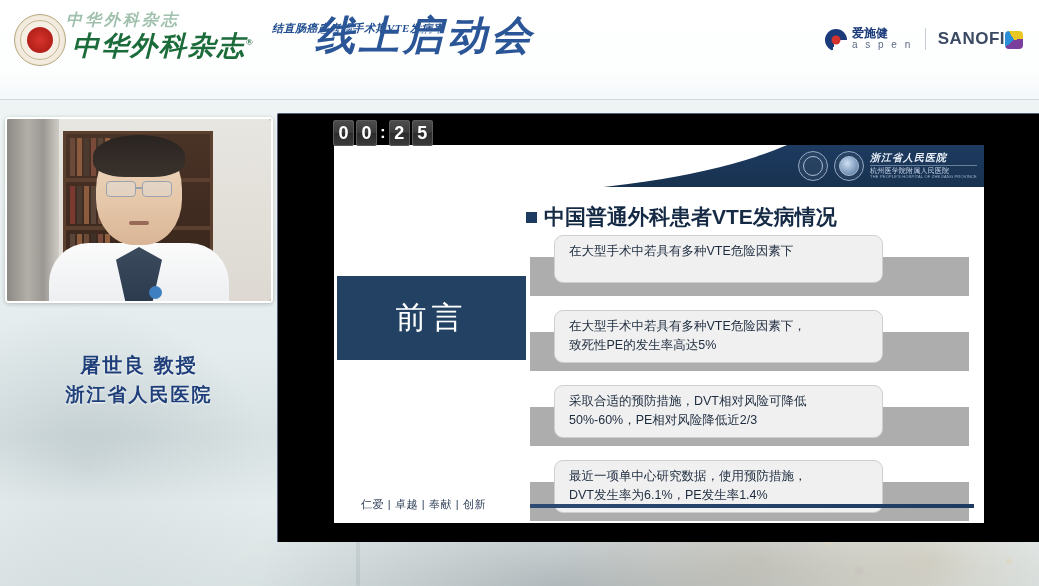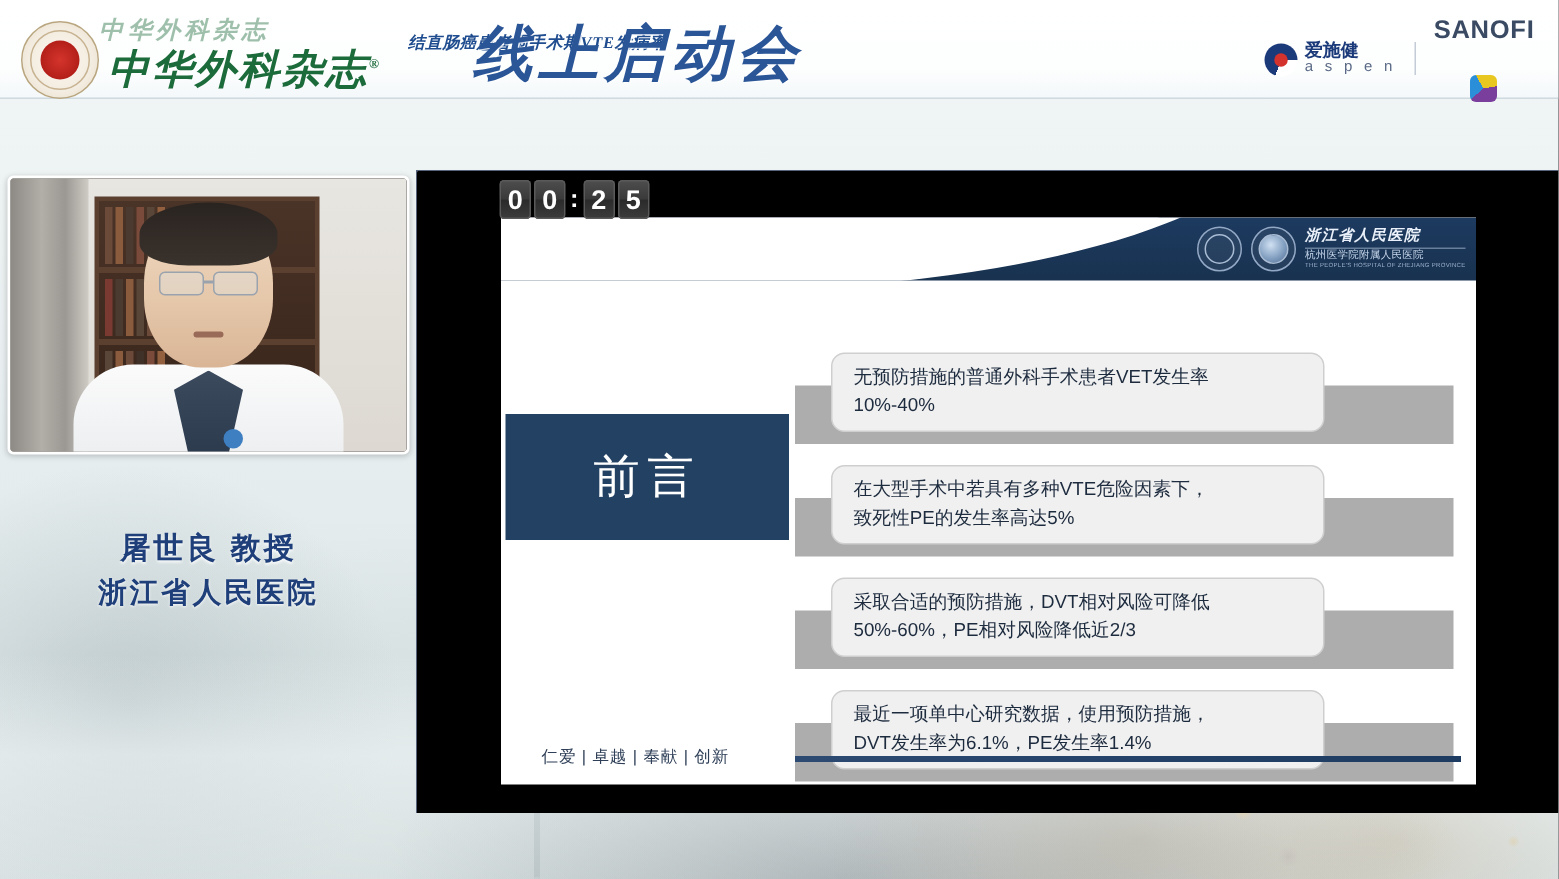--- a/index.html
+++ b/index.html
@@ -35,21 +35,21 @@
       radial-gradient(circle 9px at 90px 75px, rgba(235,215,170,.55), transparent 70%),
       radial-gradient(circle 6px at 140px 30px, rgba(220,195,145,.6), transparent 70%),
       radial-gradient(circle 11px at 195px 65px, rgba(215,190,150,.5), transparent 70%),
       radial-gradient(circle 8px at 245px 35px, rgba(230,210,165,.55), transparent 70%),
       radial-gradient(circle 10px at 120px 105px, rgba(190,185,180,.45), transparent 70%),
       radial-gradient(circle 6px at 270px 95px, rgba(225,205,160,.5), transparent 70%);
   }
 
   
   #header {
-    position:absolute; left:0; top:0; width:1039px; height:66px;
+    position:absolute; left:0; top:0; width:1039px; height:100px;
     background:linear-gradient(180deg,#ffffff 0%,#fdfefe 70%,#f4f8fa 100%);
     border-bottom:1px solid #cfd9e0;
     z-index:5;
   }
   #brand-left { position:absolute; left:10px; top:4px; width:240px; height:66px; }
   #brand-seal {
     position:absolute; left:4px; top:10px; width:52px; height:52px; border-radius:50%;
     background:radial-gradient(circle at 50% 50%, #fbf7f0 0%, #f3ece0 60%, #e6dcc9 100%);
     border:1.5px solid #b9a67f;
   }
@@ -93,21 +93,21 @@
     position:relative;
   }
   .aspen-mark::after {
     content:""; position:absolute; left:50%; top:50%; transform:translate(-50%,-50%);
     width:9px; height:9px; border-radius:50%; background:#d4322c;
   }
   .aspen-txt { line-height:1.05; }
   .aspen-cn { font-size:12px; font-weight:bold; color:#1b3a7a; letter-spacing:0px; }
   .aspen-en { font-size:10px; color:#5a6a86; letter-spacing:2.5px; }
   .sp-div { width:1px; height:22px; background:#c4ccd8; }
-  .sp-sanofi { display:flex; align-items:center; gap:20px;flex-direction:column; }
+  .sp-sanofi { display:flex; align-items:flex-end; gap:0; }
   .sanofi-txt { font-size:17px; font-weight:bold; color:#3a4a63; letter-spacing:.5px; }
   .sanofi-mark {
     width:18px; height:18px; border-radius:4px;
     background:conic-gradient(from 140deg,#7a3f9d 0deg,#7a3f9d 90deg,#2a8fd8 90deg,#2a8fd8 190deg,#e8c820 190deg,#e8c820 300deg,#7a3f9d 300deg);
   }
 
   
   #video-tile {
     position:absolute; left:5px; top:117px; width:268px; height:186px;
     border:2px solid #ffffff; border-radius:4px; overflow:hidden;
@@ -410,31 +410,33 @@
         <div class="sl-crest globe"></div>
         <div class="sl-name">
           <div class="sl-name-1">浙江省人民医院</div>
           <div class="sl-name-rule"></div>
           <div class="sl-name-2">杭州医学院附属人民医院</div>
           <div class="sl-name-3">THE PEOPLE'S HOSPITAL OF ZHEJIANG PROVINCE</div>
         </div>
       </div>
     </div>
 
+    <div id="slide-title">
+      <span class="sq"></span><span>中国普通外科患者VTE发病情况</span>
+    </div>
 
     <div id="qianyan">
       <span>前言</span>
     </div>
 
     <div id="bullets">
       <div class="brow">
         <div class="bbar"></div>
         <div class="bbox">
-          <p>无预防措施的普通外科手术患者VET发生率</p>
-          <p>10%-40%</p>
+          <p>在大型手术中若具有多种VTE危险因素下</p>
         </div>
       </div>
       <div class="brow">
         <div class="bbar"></div>
         <div class="bbox">
           <p>在大型手术中若具有多种VTE危险因素下，</p>
           <p>致死性PE的发生率高达5%</p>
         </div>
       </div>
       <div class="brow">

